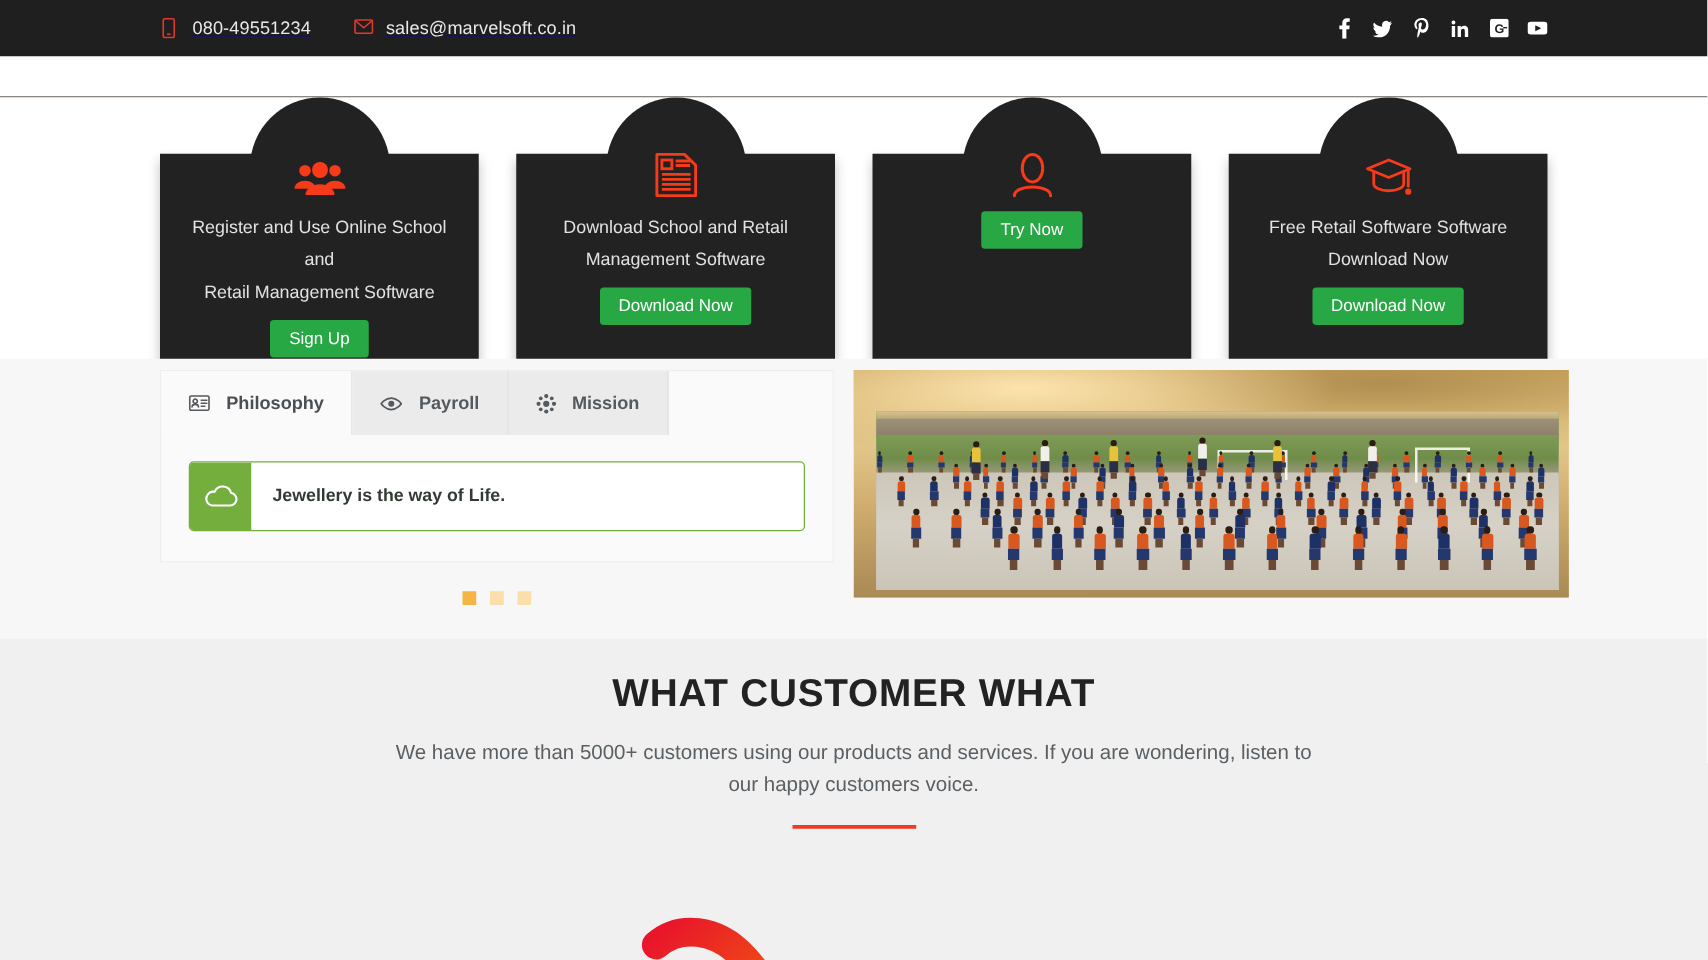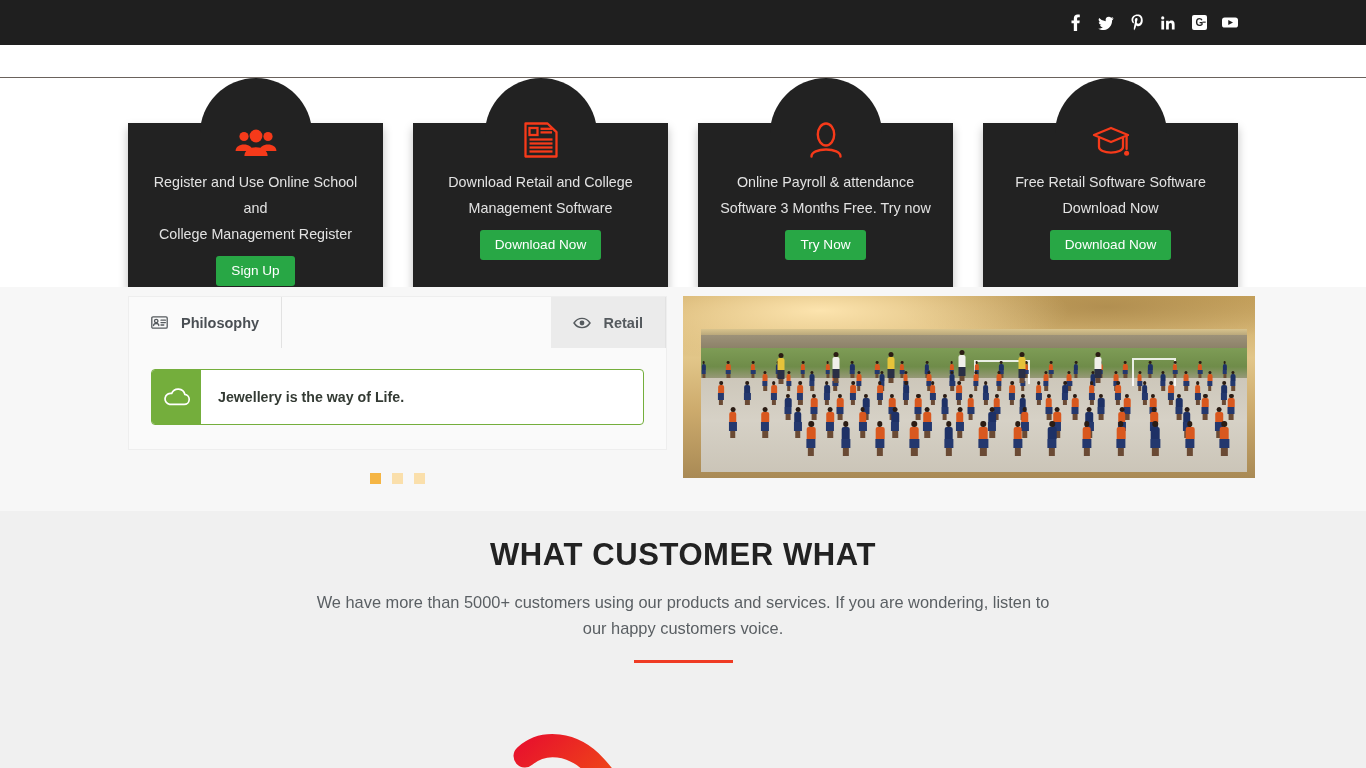--- a/index.html
+++ b/index.html
@@ -98,21 +98,21 @@
     position: relative;
     padding: 0 128px;
     display: flex;
     gap: 16px;
   }
   .tabs-col { width: 539px; padding-top: 9px; flex: none; }
   .tabpanel-box {
     background: #fafafa;
     border: 1px solid #eeeeee;
   }
-  .tabstrip { display: flex; justify-content: space-between; }
+  .tabstrip { display: flex; }
   .tab {
     display: flex; align-items: center; gap: 13px;
     padding: 0 22px;
     height: 51px;
     font-size: 14.5px;
     font-weight: bold;
     color: #555a5e;
     cursor: pointer;
     background: #ebebeb;
     border-right: 1px solid #e2e2e2;
@@ -249,20 +249,43 @@
     top: 715px;
     width: 210px;
     height: 120px;
   }
   .quote-mark svg { display: block; }
 </style>
 </head>
 <body>
 
 <div class="topbar">
+  <div class="contact-group">
+
+    <a class="contact-item" href="#">
+      <span class="ci-icon">
+        <svg width="14" height="17" viewBox="0 0 14 17" fill="none" stroke="#e03a2f" stroke-width="1.3">
+          <rect x="2.6" y="1" width="8.8" height="15" rx="1.2"></rect>
+          <line x1="5.6" y1="13.4" x2="8.4" y2="13.4" stroke-width="1.1"></line>
+        </svg>
+      </span>
+      <span class="ci-text">080-49551234</span>
+    </a>
+
+    <a class="contact-item" href="#">
+      <span class="ci-icon">
+        <svg width="16" height="14" viewBox="0 0 16 14" fill="none" stroke="#e03a2f" stroke-width="1.3">
+          <rect x="1" y="2" width="14" height="10.6" rx="1"></rect>
+          <polyline points="1.6,2.8 8,8.2 14.4,2.8"></polyline>
+        </svg>
+      </span>
+      <span class="ci-text">sales@marvelsoft.co.in</span>
+    </a>
+
+  </div>
 
   <div class="social-group">
     <a class="social-ic" href="#">
       <svg width="9" height="17" viewBox="0 0 9 17" fill="#fff">
           <path d="M6.1 17V9.3h2.3l.35-2.9H6.1V4.7c0-.84.2-1.4 1.45-1.4H8.8V.72C8.53.68 7.62.6 6.56.6 4.34.6 2.82 1.96 2.82 4.45V6.4H.5v2.9h2.32V17z"></path>
         </svg>
     </a>
     <a class="social-ic" href="#">
       <svg width="17" height="14" viewBox="0 0 17 14" fill="#fff">
           <path d="M16.6 1.9c-.6.27-1.26.45-1.95.54a3.4 3.4 0 0 0 1.5-1.88c-.66.39-1.39.67-2.17.82A3.4 3.4 0 0 0 8.2 4.48c0 .27.03.53.09.78A9.66 9.66 0 0 1 1.28 1.7a3.4 3.4 0 0 0 1.05 4.54 3.37 3.37 0 0 1-1.54-.43v.05a3.4 3.4 0 0 0 2.73 3.33c-.5.14-1.03.16-1.54.06a3.41 3.41 0 0 0 3.18 2.36A6.83 6.83 0 0 1 0 12.97 9.63 9.63 0 0 0 5.23 14.5c6.27 0 9.7-5.2 9.7-9.7l-.01-.44A6.9 6.9 0 0 0 16.6 1.9z"></path>
@@ -307,59 +330,55 @@
               <path d="M.6 22c0-4 3.8-6.4 8.4-6.4s8.4 2.4 8.4 6.4z"></path>
             <circle cx="33" cy="7.5" r="4.6"></circle>
               <path d="M24.6 22c0-4 3.8-6.4 8.4-6.4s8.4 2.4 8.4 6.4z"></path>
             <circle cx="21" cy="7" r="6.4"></circle>
               <path d="M9.4 27c0-5.4 5.2-8.7 11.6-8.7S32.6 21.6 32.6 27z"></path>
           </svg>
         </span>
       </div>
       <div class="fcard-text">
         <span>Register and Use Online School and</span><br>
-        <span>College Management Register</span>
+        <span>Retail Management Software</span>
       </div>
       <button class="fcard-btn">Sign Up</button>
     </div>
 
     <div class="fcard">
       <div class="fcard-bubble">
         <span>
           <svg width="36" height="38" viewBox="0 0 36 38" fill="none" stroke="#f63a1a" stroke-width="2.3">
             <path d="M2.5 2.5h22l9 8.6v24.4h-31z" stroke-linejoin="round"></path>
             <rect x="6.5" y="7" width="8" height="7"></rect>
             <line x1="17.5" y1="7.8" x2="29" y2="7.8"></line>
             <line x1="17.5" y1="11.4" x2="29" y2="11.4"></line>
             <line x1="6.5" y1="18.5" x2="29.5" y2="18.5"></line>
             <line x1="6.5" y1="22.5" x2="29.5" y2="22.5"></line>
             <line x1="6.5" y1="26.5" x2="29.5" y2="26.5"></line>
             <line x1="6.5" y1="30.5" x2="29.5" y2="30.5"></line>
           </svg>
         </span>
       </div>
       <div class="fcard-text">
-        <span>Download Retail and College</span><br>
+        <span>Download School and Retail</span><br>
         <span>Management Software</span>
       </div>
       <button class="fcard-btn">Download Now</button>
     </div>
 
     <div class="fcard">
       <div class="fcard-bubble">
         <span>
           <svg width="34" height="38" viewBox="0 0 34 38" fill="none" stroke="#f63a1a" stroke-width="2.4">
             <ellipse cx="17" cy="13.5" rx="8.2" ry="11"></ellipse>
             <path d="M2.5 35.5c0-4.2 6.5-7 14.5-7s14.5 2.8 14.5 7" stroke-linecap="round"></path>
           </svg>
         </span>
-      </div>
-      <div class="fcard-text">
-        <span>Online Payroll &amp; attendance</span><br>
-        <span>Software 3 Months Free. Try now</span>
       </div>
       <button class="fcard-btn">Try Now</button>
     </div>
 
     <div class="fcard">
       <div class="fcard-bubble">
         <span>
           <svg width="40" height="34" viewBox="0 0 40 34" fill="none" stroke="#f63a1a" stroke-width="2.3">
             <path d="M20 3 37 10 20 17 3 10z" stroke-linejoin="round"></path>
             <path d="M8 13v9c0 3.2 5.4 5.6 12 5.6s12-2.4 12-5.6v-9" stroke-linecap="round"></path>
@@ -398,23 +417,39 @@
           <span>Philosophy</span>
         </div>
 
         <div class="tab">
           <span>
             <svg width="18" height="12" viewBox="0 0 18 12" fill="none" stroke="#555a5e" stroke-width="1.4">
               <path d="M1 6s3-4.6 8-4.6S17 6 17 6s-3 4.6-8 4.6S1 6 1 6z"></path>
               <circle cx="9" cy="6" r="2.4" fill="#555a5e" stroke="none"></circle>
             </svg>
           </span>
-          <span>Retail</span>
+          <span>Payroll</span>
         </div>
 
+        <div class="tab">
+          <span>
+            <svg width="16" height="16" viewBox="0 0 16 16" fill="#555a5e">
+              <circle cx="8" cy="8" r="2.5"></circle>
+              <circle cx="8" cy="1.8" r="1.7"></circle>
+                <circle cx="8" cy="14.2" r="1.7"></circle>
+              <circle cx="1.8" cy="8" r="1.7"></circle>
+                <circle cx="14.2" cy="8" r="1.7"></circle>
+              <circle cx="3.6" cy="3.6" r="1.5"></circle>
+                <circle cx="12.4" cy="12.4" r="1.5"></circle>
+              <circle cx="12.4" cy="3.6" r="1.5"></circle>
+                <circle cx="3.6" cy="12.4" r="1.5"></circle>
+            </svg>
+          </span>
+          <span>Mission</span>
+        </div>
 
       </div>
 
       <div class="tabcontent">
         <div class="quotebar">
           <div class="quotebar-icon">
             <svg width="28" height="19" viewBox="0 0 28 19" fill="none" stroke="#ffffff" stroke-width="1.7">
               <path d="M6.6 16.4h14.6a5 5 0 0 0 .7-9.95A7 7 0 0 0 8.7 5.4a5.5 5.5 0 0 0-2.1 11z" stroke-linejoin="round"></path>
             </svg>
           </div>

